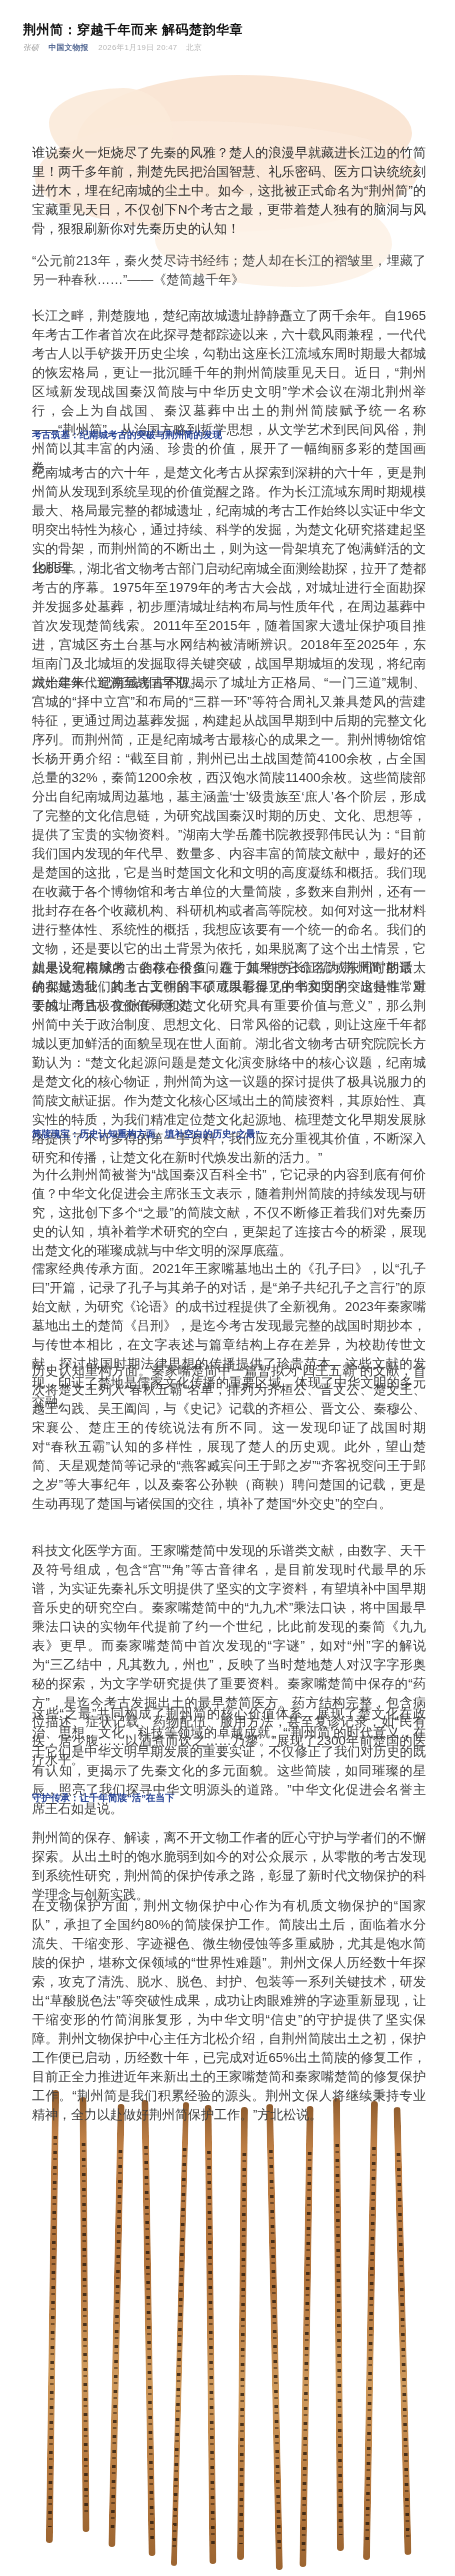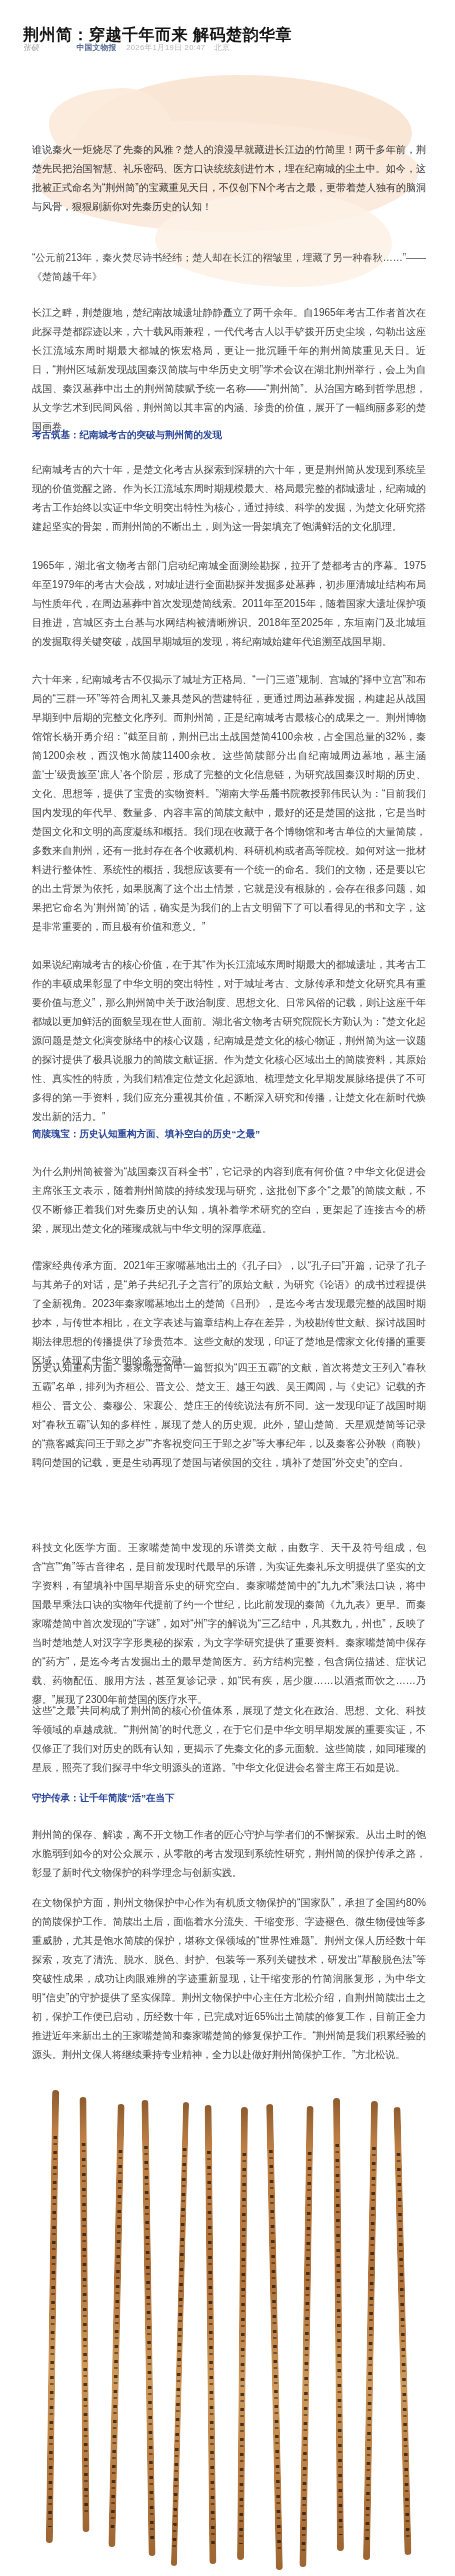--- a/index.html
+++ b/index.html
@@ -1,30 +1,30 @@
 <!DOCTYPE html>
 <html style="font-size:8.2px"><head>
 <meta charset="utf-8">
 <style>
   html,body{margin:0;padding:0;background:#ffffff;}
   .page{position:relative;width:455px;height:3298px;margin:0 auto;background:#fff;overflow:hidden;
         font-family:"Liberation Sans","DejaVu Sans",sans-serif;}
   .abs{position:absolute;}
-  .title{left:23px;right:30px;top:12.4px;font-size:16px;line-height:1.45;font-weight:700;color:#141414;letter-spacing:0.5px;}
+  .title{left:23px;right:30px;top:12.4px;font-size:13px;line-height:1.45;font-weight:700;color:#141414;letter-spacing:0.5px;}
   .byline{left:23px;top:43px;font-size:7.7px;color:#b4b4b4;letter-spacing:0.3px;}
   .byline .author{color:#a0a0a0;margin-right:7.2px;font-style:italic;}
-  .byline .source{color:#576b95;font-weight:600;margin-right:7.2px;cursor:pointer;margin-left:28px;}
+  .byline .source{color:#576b95;font-weight:600;margin-right:7.2px;cursor:pointer;}
   .byline .dt{color:#b9b9b9;margin-right:6.2px;}
   .byline .loc{color:#b9b9b9;}
   .blob{position:absolute;opacity:.9;}
   .blob.b1{left:77px;top:75px;width:335px;height:121px;background:#f9e3d0;border-radius:48% 52% 62% 38%/55% 48% 52% 45%;}
   .blob.b2{left:35px;top:121px;width:384px;height:111px;background:#fbe9da;border-radius:40% 60% 50% 50%/52% 44% 56% 48%;}
   .blob.b3{left:155px;top:192px;width:237px;height:95px;background:#fdf2e7;border-radius:55% 45% 40% 60%/50% 55% 45% 50%;}
   .blob.b4{left:49px;top:88px;width:124px;height:77px;background:#fbead9;border-radius:60% 40% 55% 45%/45% 60% 40% 55%;}
-  .para{left:32px;right:29px;font-size:10px;line-height:19px;color:#404040;text-align:justify;z-index:2;}
+  .para{left:32px;right:29px;font-size:13px;line-height:19px;color:#404040;text-align:justify;z-index:2;}
   .heading{left:32px;right:29px;font-size:9.5px;line-height:15.5px;font-weight:700;color:#2b4799;z-index:2;}
   
   .figure1{left:22px;top:2084px;width:411px;height:486px;background:#fff;cursor:pointer;}
   .slips{display:flex;justify-content:space-between;align-items:flex-start;height:100%;padding:0 27px;box-sizing:border-box;}
   .slip{width:7.2px;border-radius:4.1px;flex:0 0 auto;
      background-image:
        repeating-linear-gradient(180deg, rgba(38,24,12,.78) 0 2.6px, rgba(38,24,12,0) 2.6px 6.7px,
                                  rgba(38,24,12,.5) 6.7px 8.8px, rgba(38,24,12,0) 8.8px 15px),
        linear-gradient(180deg,#8f5c2e,#c08147 10%,#b1723a 38%,#cf9a5c 62%,#b5783e 85%,#9c6531);
      background-repeat:no-repeat,no-repeat;

